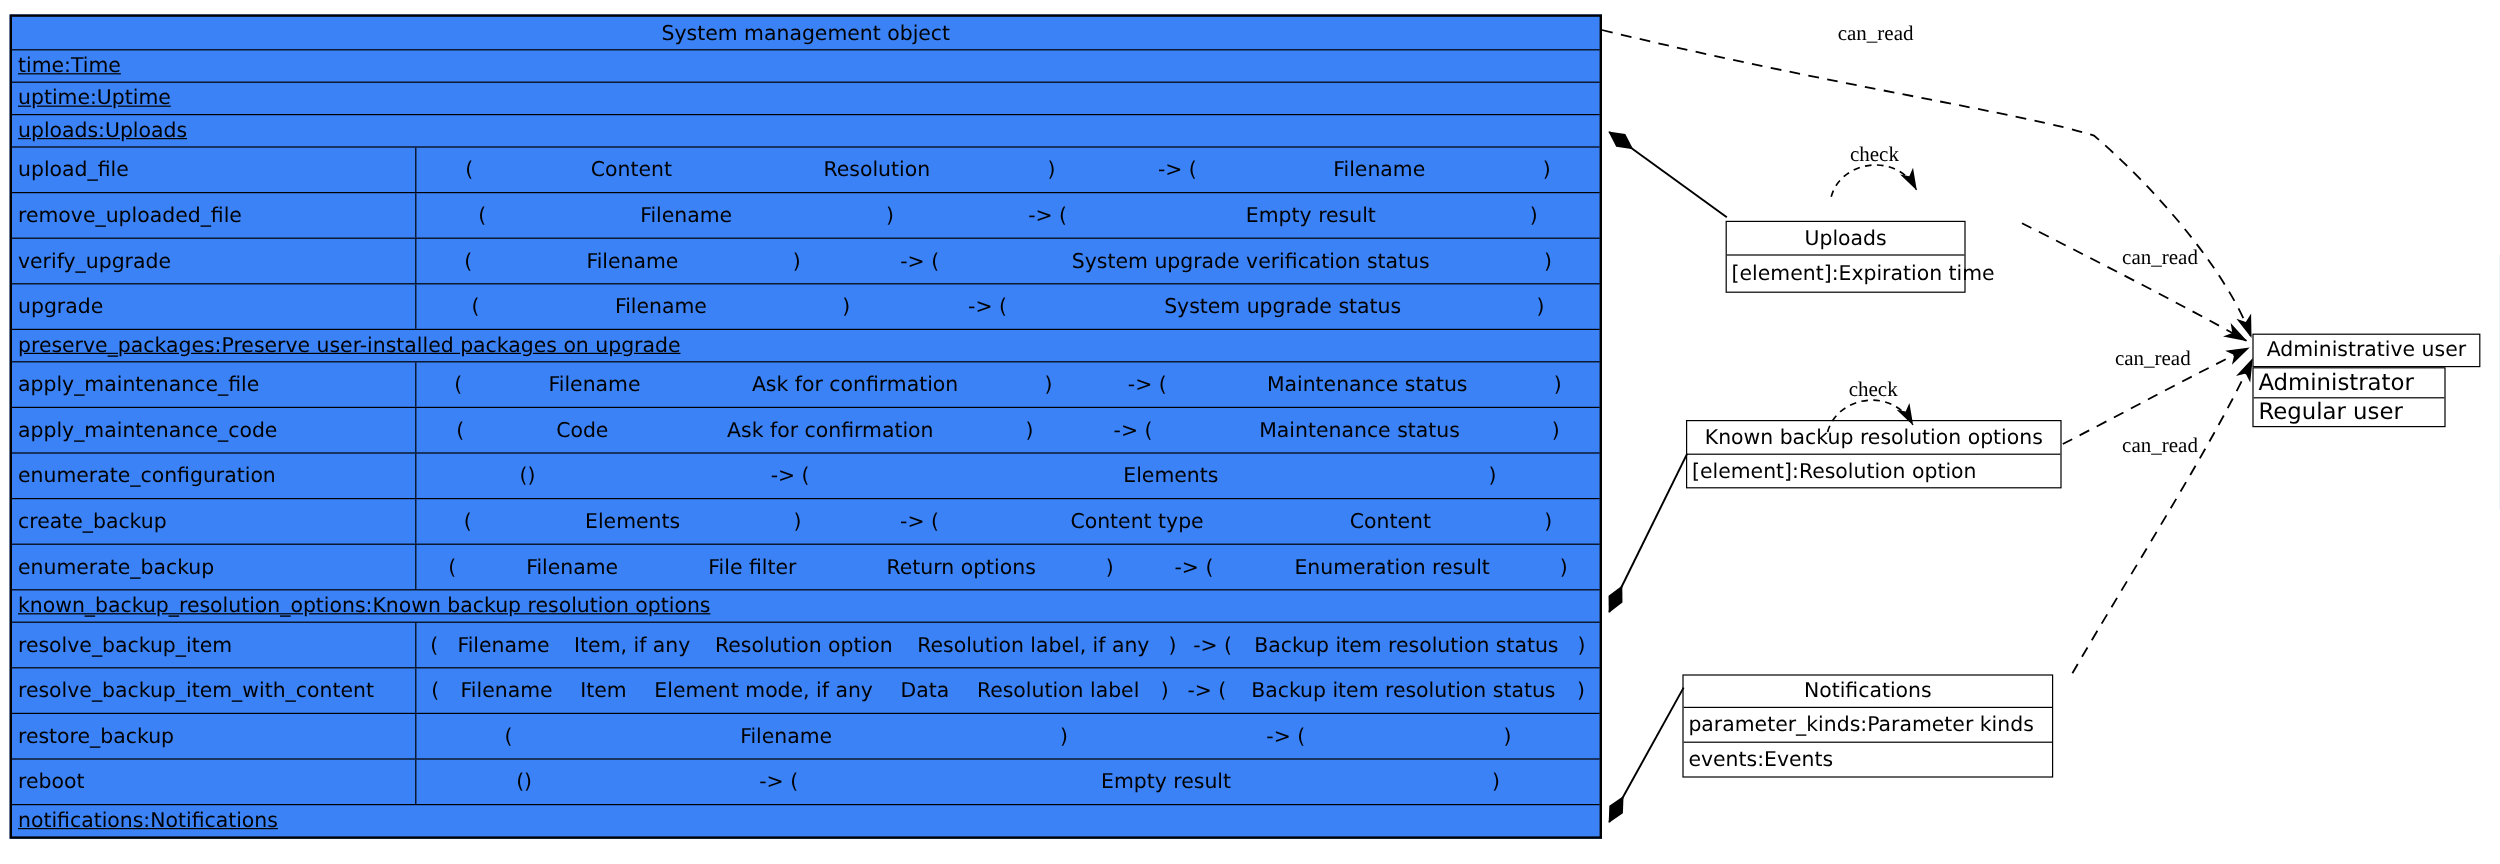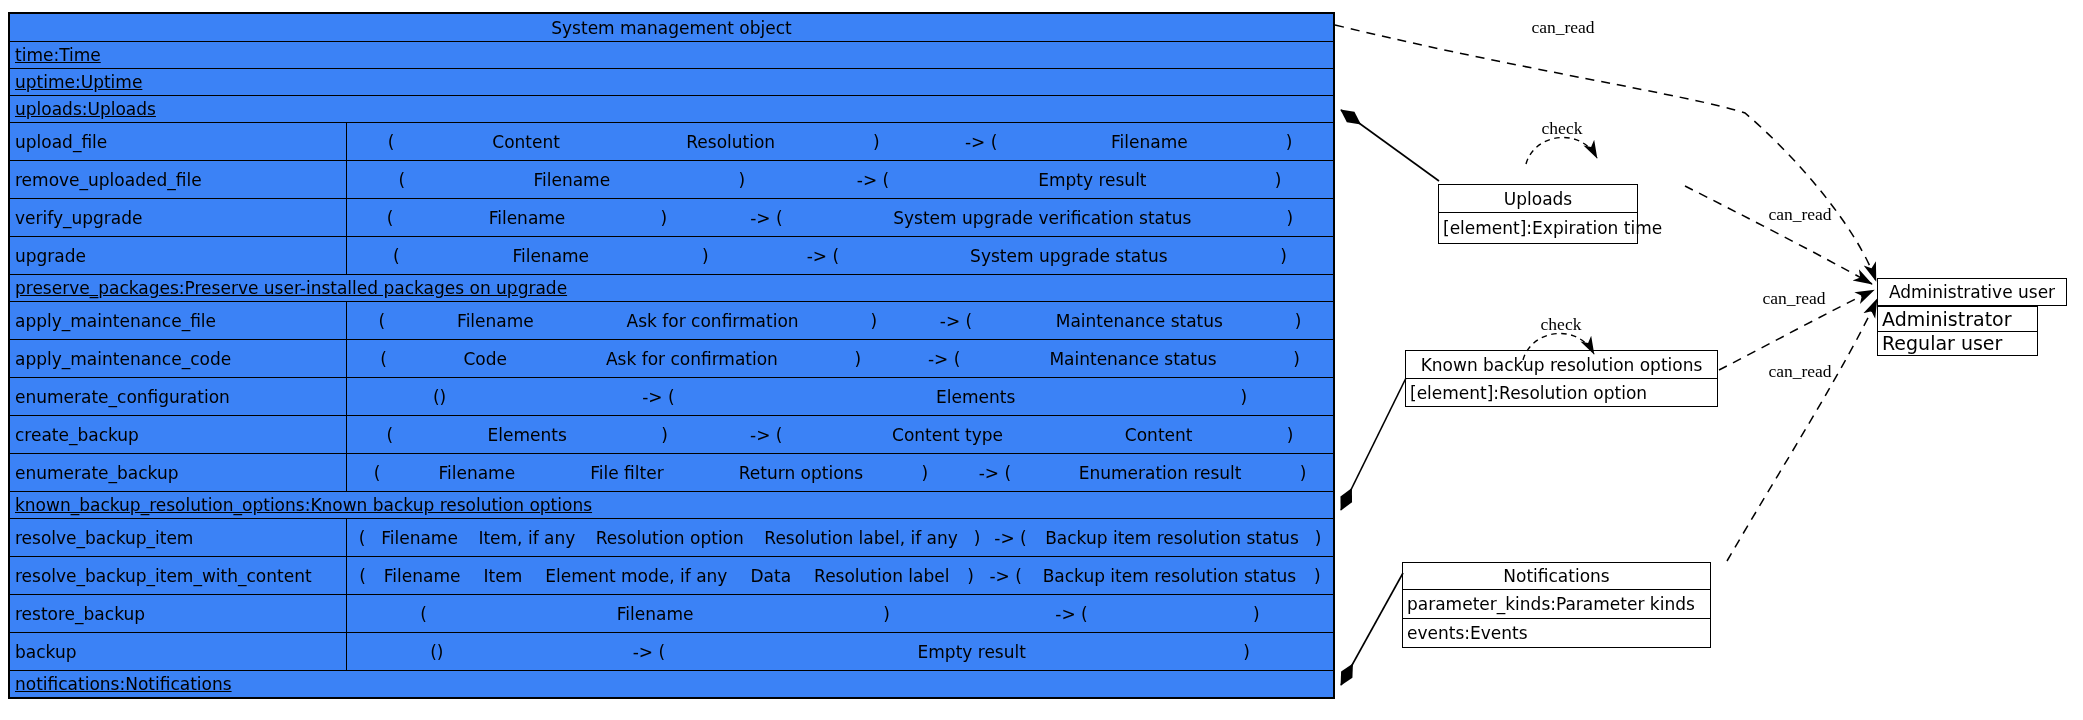--- a/index.html
+++ b/index.html
@@ -204,21 +204,21 @@
           <div class="cell-name">restore_backup</div>
           <div class="cell-sig">
             <span class="tok p">(</span>
             <span class="tok t">Filename</span>
             <span class="tok p">)</span>
             <span class="tok a">-&gt; (</span>
             <span class="tok p">)</span>
           </div>
         </div>
         <div class="trow method">
-          <div class="cell-name">backup</div>
+          <div class="cell-name">reboot</div>
           <div class="cell-sig">
             <span class="tok p">()</span>
             <span class="tok a">-&gt; (</span>
             <span class="tok t">Empty result</span>
             <span class="tok p">)</span>
           </div>
         </div>
         <div class="trow attr">
           <div class="cell-attr">notifications:Notifications</div>
         </div>

